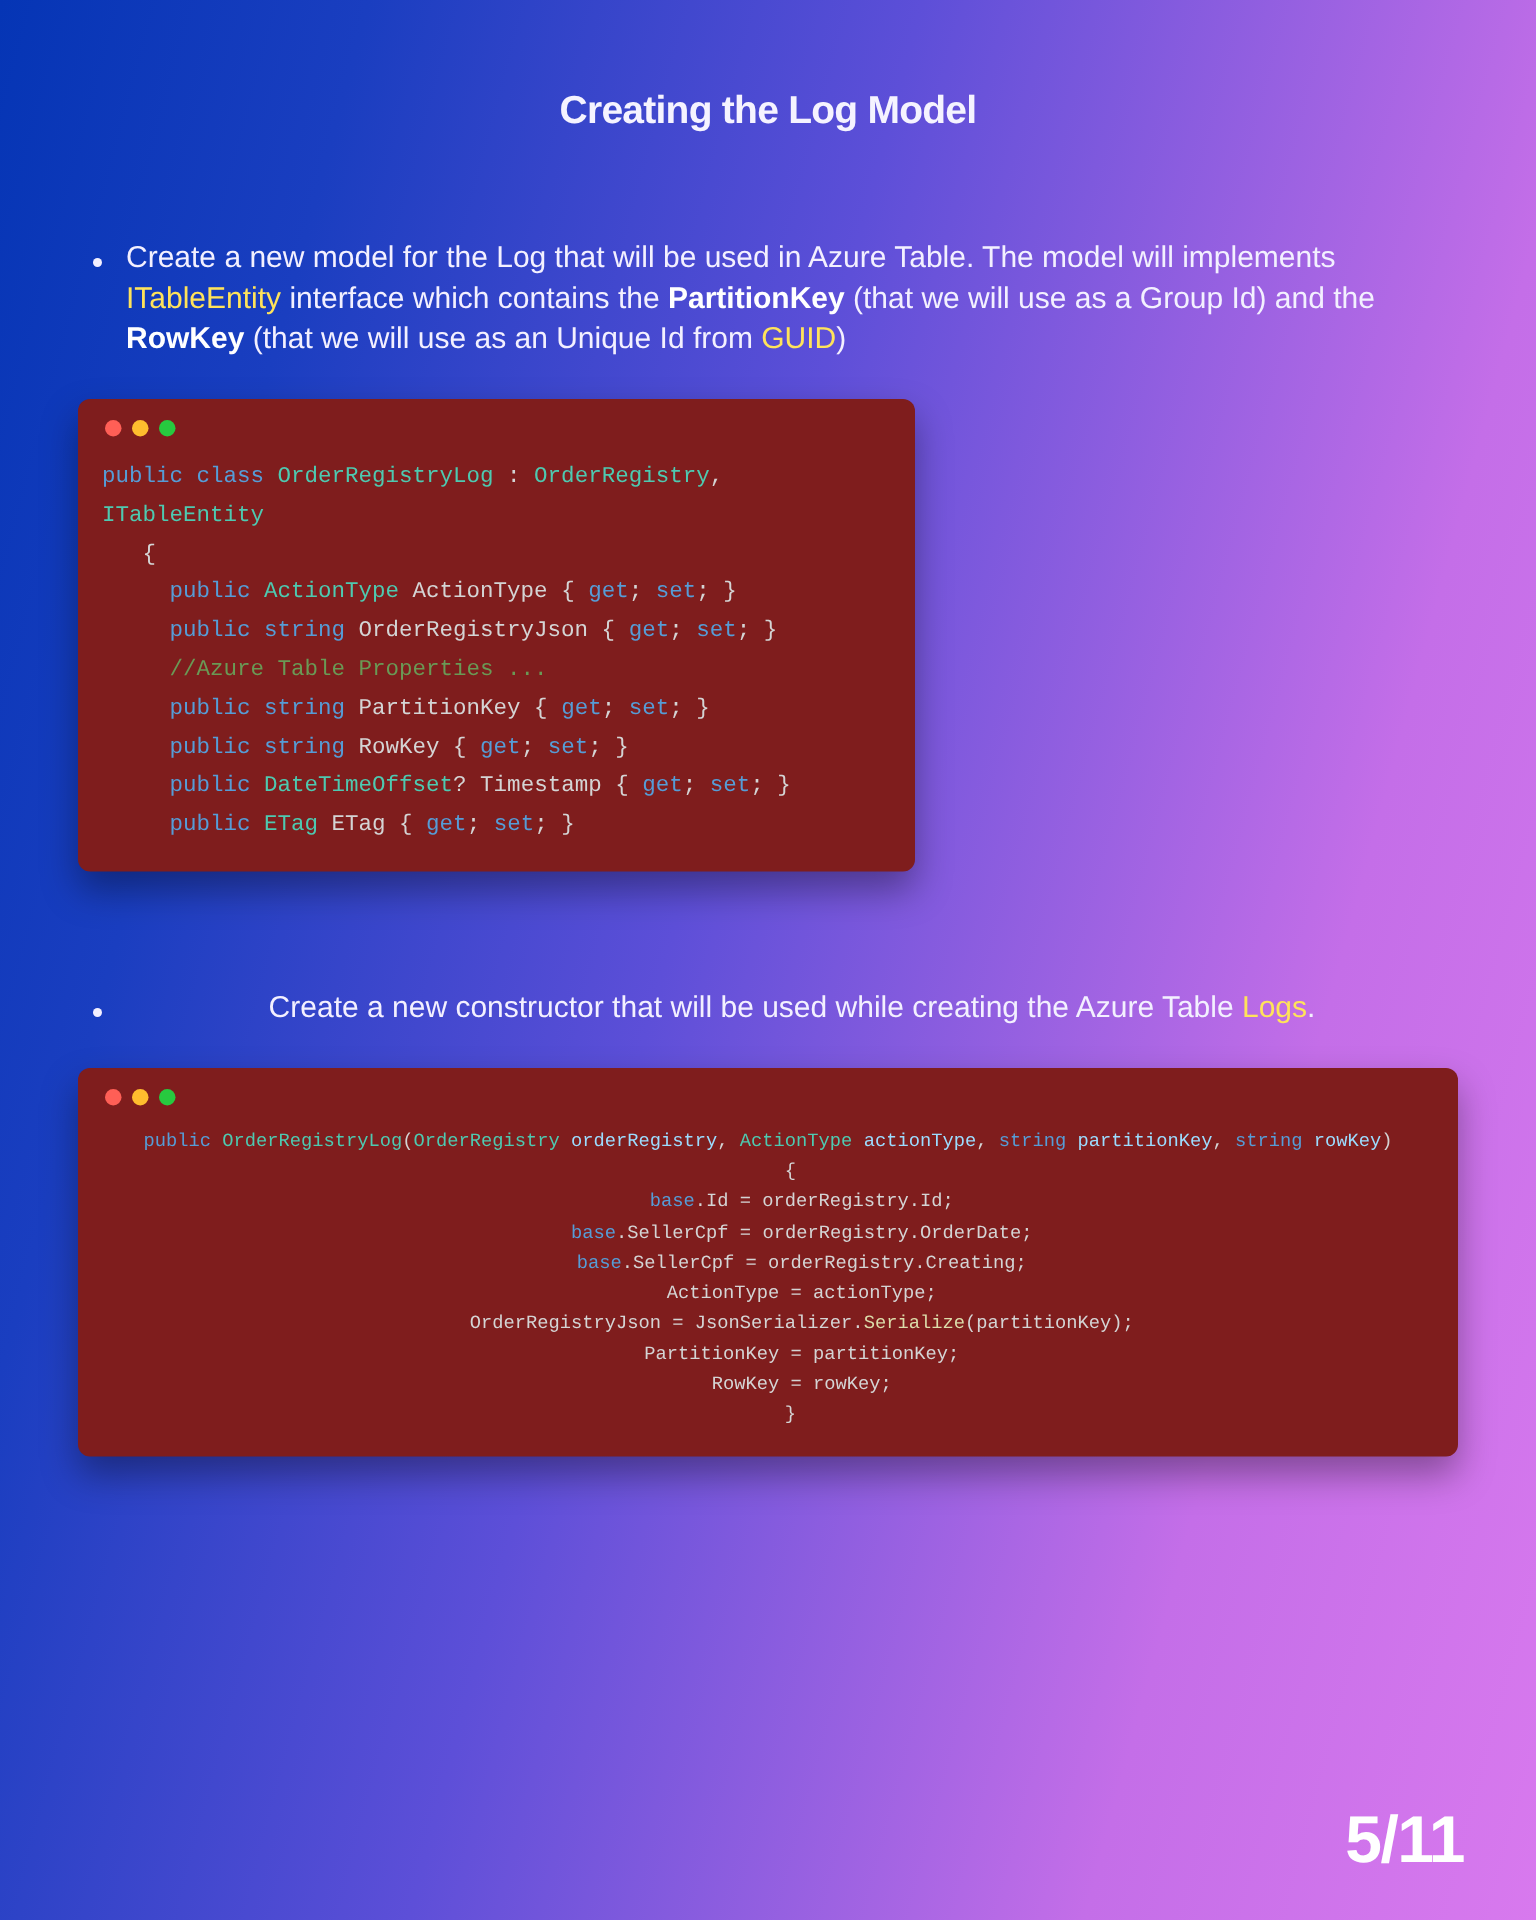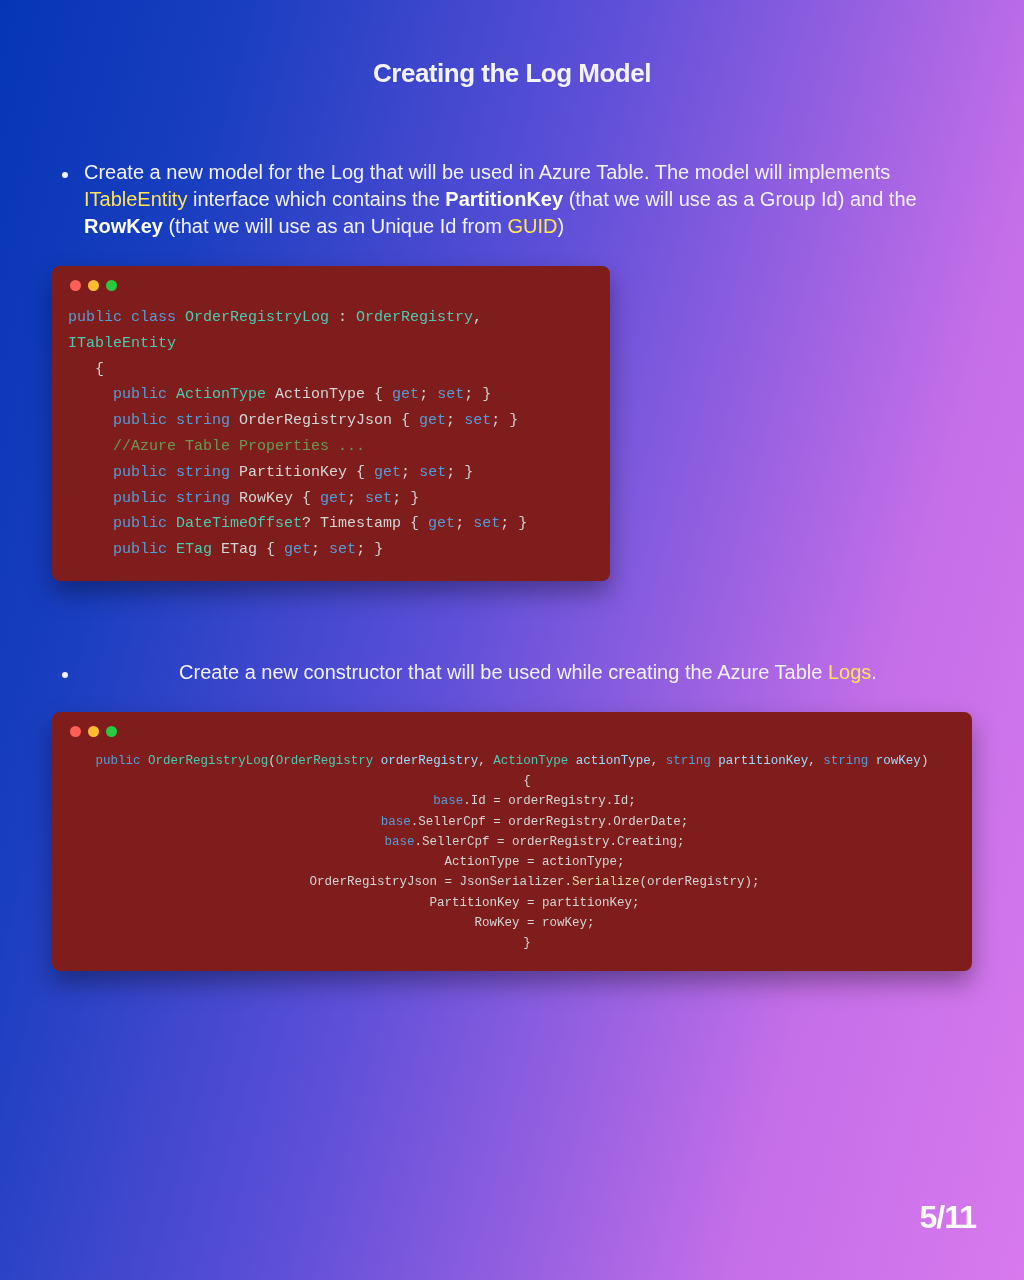--- a/index.html
+++ b/index.html
@@ -71,22 +71,22 @@
   .var-cyan { color: #9cdcfe; }
   .cmt { color: #6a9955; }
   .plain { color: #d4d4d4; }
   .method { color: #dcdcaa; }
 
   .section2 { margin-top: 78px; text-align: center; }
 
   .pagenum {
     position: absolute;
     right: 48px;
-    bottom: 44px;
-    font-size: 32px;
+    bottom: 28px;
+    font-size: 44px;
     font-weight: 800;
     color: #ffffff;
     letter-spacing: -1px;
   }
 </style>
 </head>
 <body>
 
 <h1 class="page-title">Creating the Log Model</h1>
 
@@ -128,21 +128,21 @@
         <span class="dot red"></span>
         <span class="dot yellow"></span>
         <span class="dot green"></span>
       </div>
 <pre class="code"><span class="kw-blue">public</span><span class="type-teal"> OrderRegistryLog</span><span class="plain">(</span><span class="type-teal">OrderRegistry</span><span class="var-cyan"> orderRegistry</span><span class="plain">,</span><span class="type-teal"> ActionType</span><span class="var-cyan"> actionType</span><span class="plain">,</span><span class="kw-blue"> string</span><span class="var-cyan"> partitionKey</span><span class="plain">,</span><span class="kw-blue"> string</span><span class="var-cyan"> rowKey</span><span class="plain">)</span>
 <span class="plain">    {</span>
 <span class="kw-blue">      base</span><span class="plain">.Id = orderRegistry.Id;</span>
 <span class="kw-blue">      base</span><span class="plain">.SellerCpf = orderRegistry.OrderDate;</span>
 <span class="kw-blue">      base</span><span class="plain">.SellerCpf = orderRegistry.Creating;</span>
 <span class="plain">      ActionType = actionType;</span>
-<span class="plain">      OrderRegistryJson = JsonSerializer.</span><span class="method">Serialize</span><span class="plain">(orderRegistry);</span>
+<span class="plain">      OrderRegistryJson = JsonSerializer.</span><span class="method">Serialize</span><span class="plain">(partitionKey);</span>
 <span class="plain">      PartitionKey = partitionKey;</span>
 <span class="plain">      RowKey = rowKey;</span>
 <span class="plain">    }</span></pre>
     </div>
   </div>
 
 </div>
 
 <div class="pagenum">5/11</div>
 

